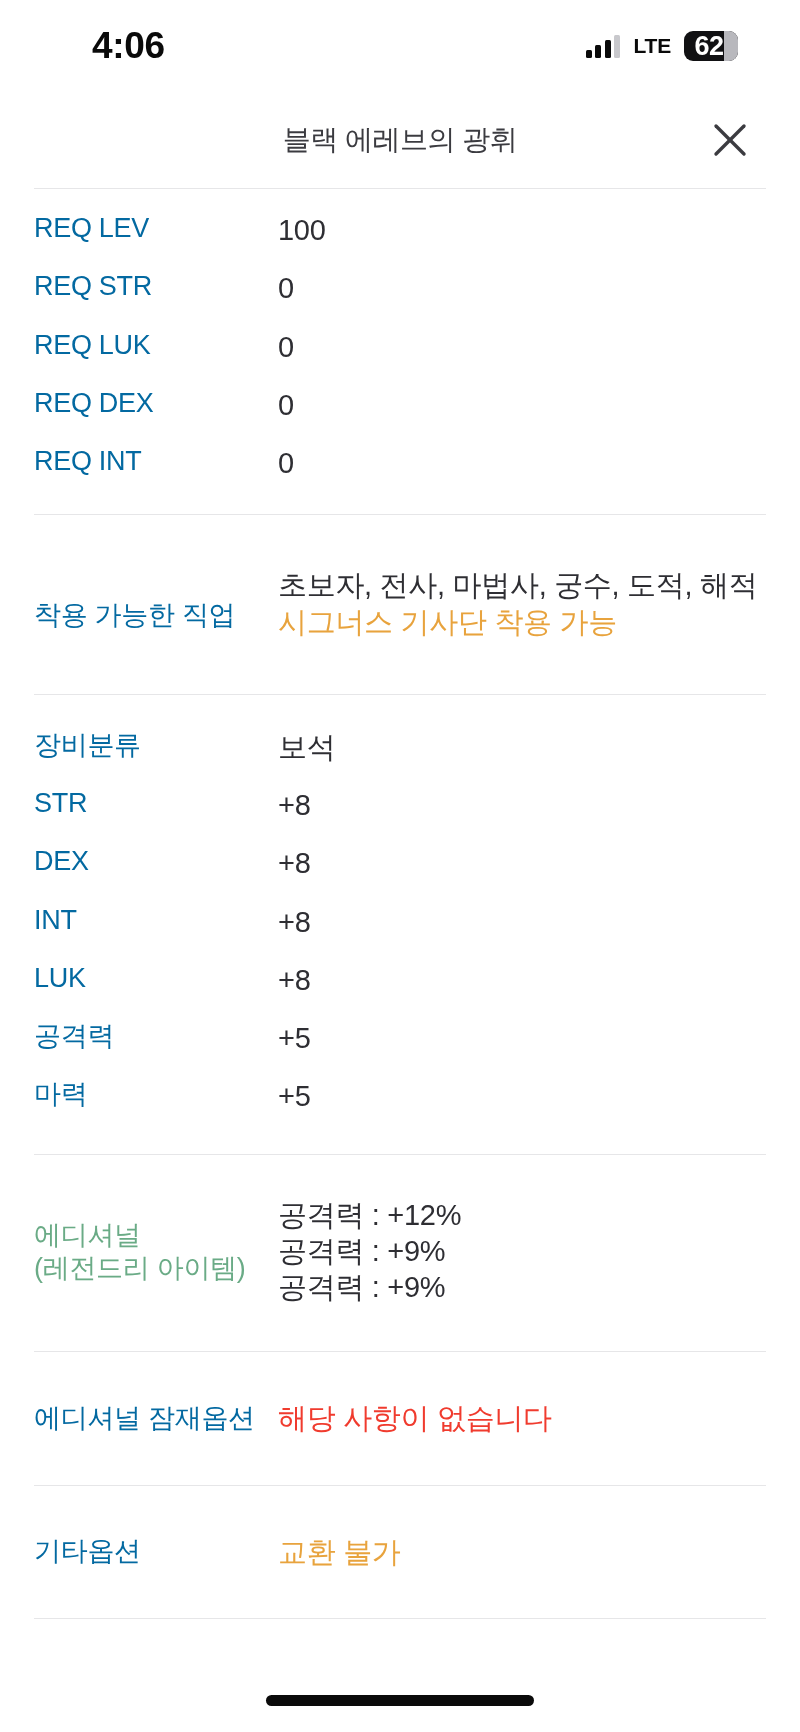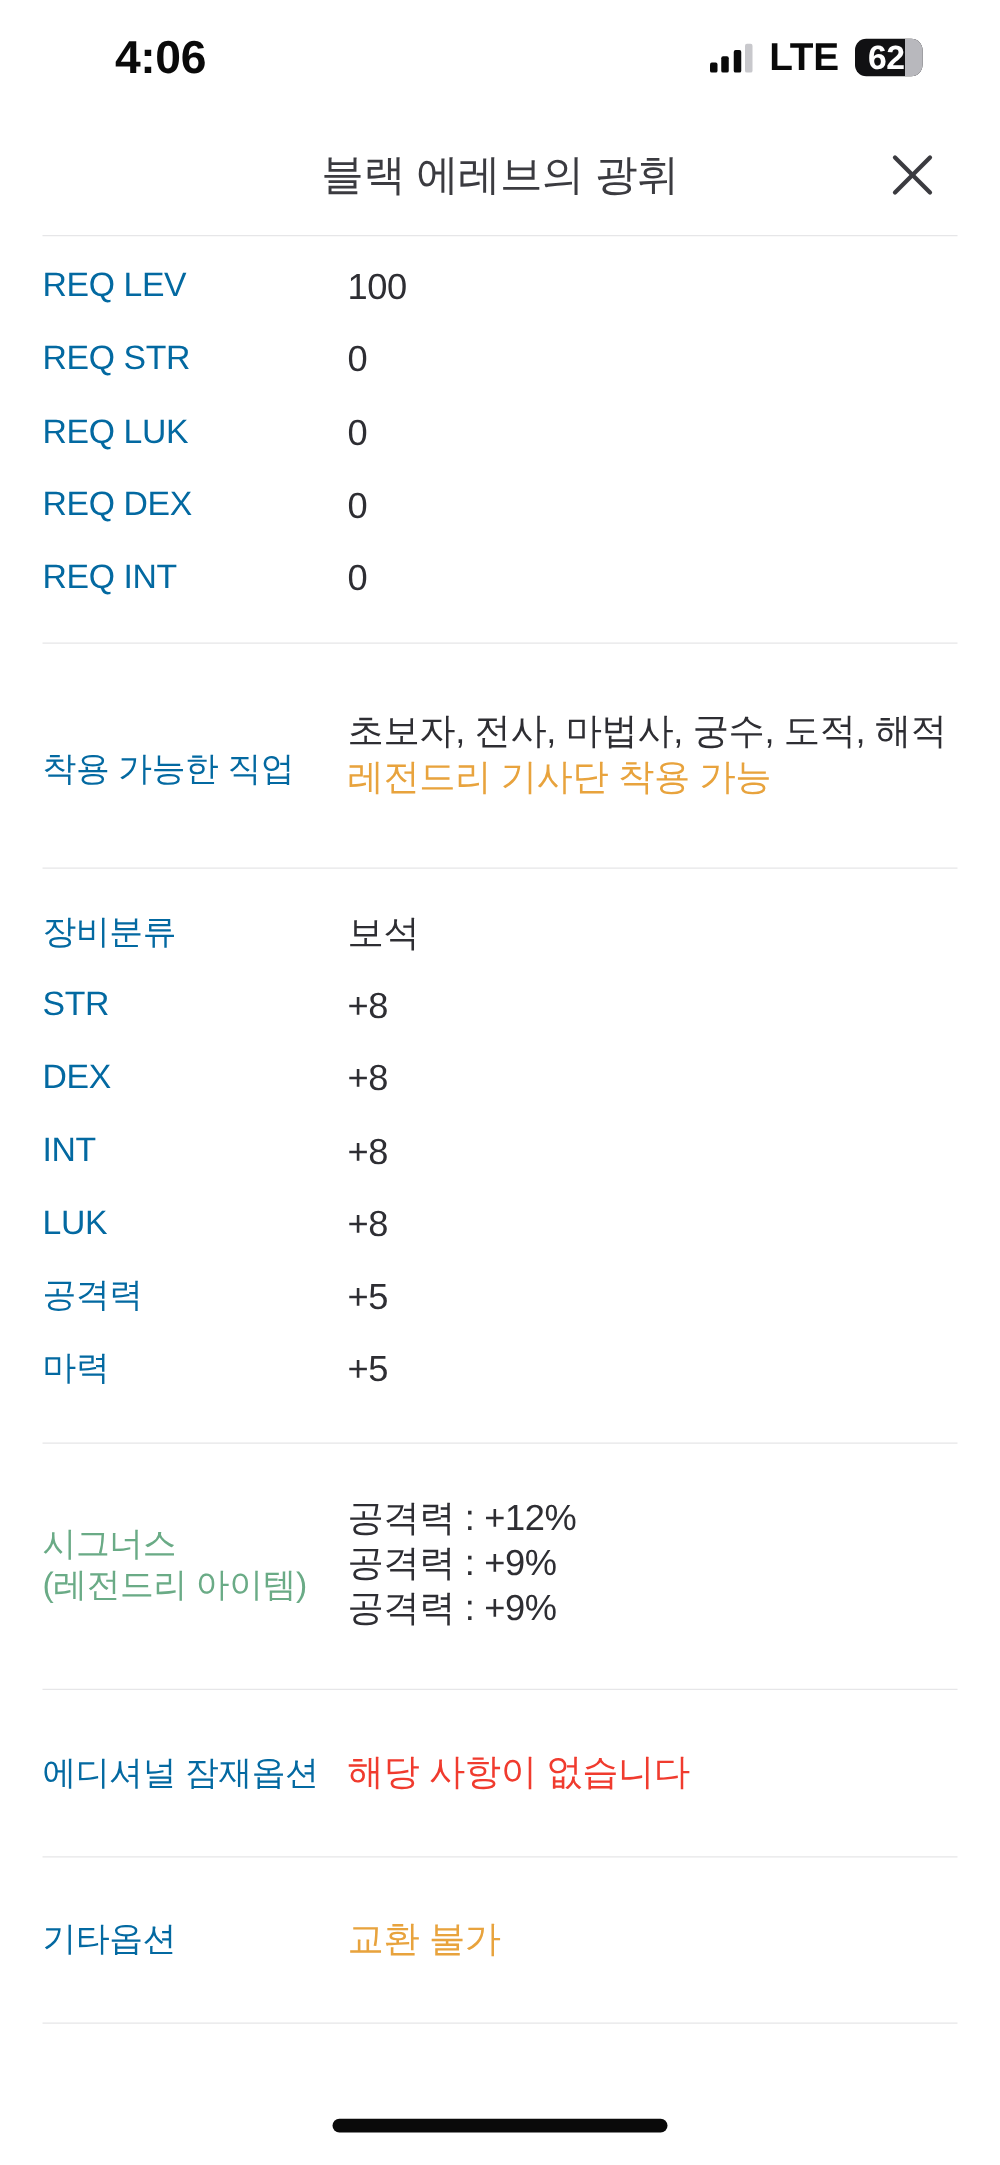--- a/index.html
+++ b/index.html
@@ -53,21 +53,21 @@
     width: 6px;
     background: #0a0a0a;
     border-radius: 1.5px;
   }
   .signal-bars i:nth-child(1) { height: 8px; }
   .signal-bars i:nth-child(2) { height: 13px; }
   .signal-bars i:nth-child(3) { height: 18px; }
   .signal-bars i:nth-child(4) { height: 23px; background: #c8c8cc; }
 
   .status-carrier {
-    font-size: 31px;
+    font-size: 21px;
     font-weight: 600;
     color: #0a0a0a;
     letter-spacing: -0.2px;
   }
   .battery {
     position: relative;
     width: 54px;
     height: 30px;
     background: #111113;
     border-radius: 9px;
@@ -98,21 +98,21 @@
   .title-row {
     position: absolute;
     top: 92px; left: 0;
     width: 800px;
     height: 96px;
     display: flex;
     align-items: center;
     justify-content: center;
   }
   .sheet-title {
-    font-size: 34px;
+    font-size: 28px;
     font-weight: 400;
     color: #3b3b40;
     letter-spacing: -0.5px;
   }
   .close-btn {
     position: absolute;
     right: 42px;
     top: 50%;
     transform: translateY(-50%);
     width: 56px;
@@ -259,21 +259,21 @@
       </div>
     </div>
 
     <div class="divider"></div>
 
     <div class="section job-block">
       <div class="row">
         <div class="row-label">착용 가능한 직업</div>
         <div class="row-value">
           <span class="val-line c-dark">초보자, 전사, 마법사, 궁수, 도적, 해적</span>
-          <span class="val-line c-orange">레전드리 기사단 착용 가능</span>
+          <span class="val-line c-orange">시그너스 기사단 착용 가능</span>
         </div>
       </div>
     </div>
 
     <div class="divider"></div>
 
     <div class="section equip-block">
       <div class="row">
         <div class="row-label">장비분류</div>
         <div class="row-value">보석</div>
@@ -302,21 +302,21 @@
         <div class="row-label">마력</div>
         <div class="row-value">+5</div>
       </div>
     </div>
 
     <div class="divider"></div>
 
     <div class="section pot-block">
       <div class="row">
         <div class="row-label c-green">
-          <span class="val-line">시그너스</span>
+          <span class="val-line">에디셔널</span>
           <span class="val-line">(레전드리 아이템)</span>
         </div>
         <div class="row-value">
           <span class="val-line">공격력 : +12%</span>
           <span class="val-line">공격력 : +9%</span>
           <span class="val-line">공격력 : +9%</span>
         </div>
       </div>
     </div>
 

